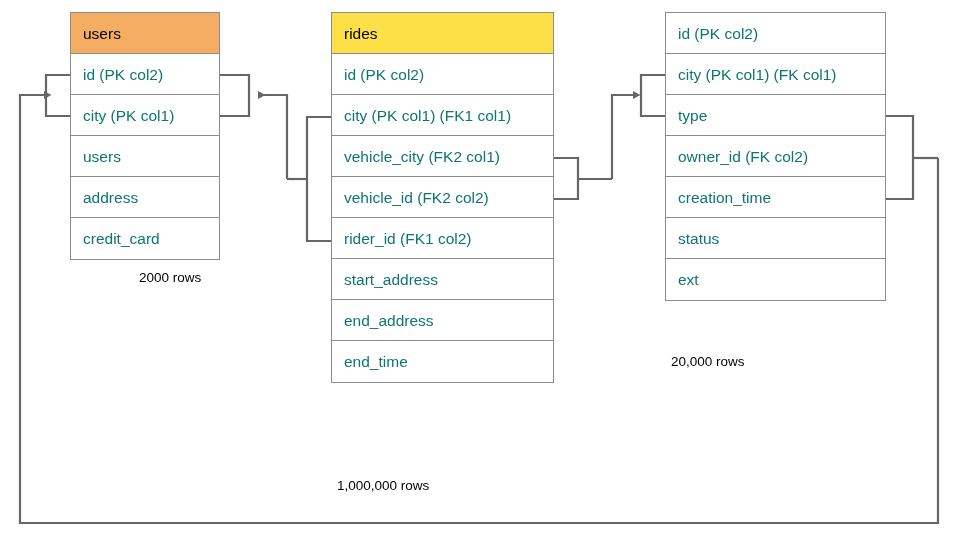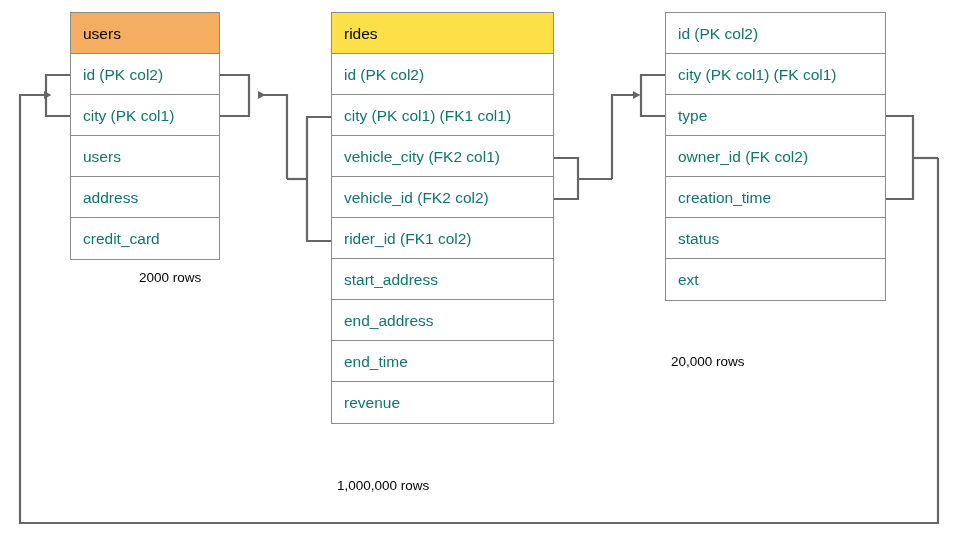--- a/index.html
+++ b/index.html
@@ -160,21 +160,20 @@
   <div class="table-box" id="tbl-rides">
     <div class="tbl-header" style="background: #fde047;">rides</div>
     <div class="tbl-row">id (PK col2)</div>
     <div class="tbl-row">city (PK col1) (FK1 col1)</div>
     <div class="tbl-row">vehicle_city (FK2 col1)</div>
     <div class="tbl-row">vehicle_id (FK2 col2)</div>
     <div class="tbl-row">rider_id (FK1 col2)</div>
     <div class="tbl-row">start_address</div>
     <div class="tbl-row">end_address</div>
     <div class="tbl-row">end_time</div>
-    <div class="tbl-row">revenue</div>
   </div>
   <div class="row-caption" id="cap-rides">1,000,000 rows</div>
 
   <div class="table-box" id="tbl-vehicles">
     <div class="tbl-row">id (PK col2)</div>
     <div class="tbl-row">city (PK col1) (FK col1)</div>
     <div class="tbl-row">type</div>
     <div class="tbl-row">owner_id (FK col2)</div>
     <div class="tbl-row">creation_time</div>
     <div class="tbl-row">status</div>

